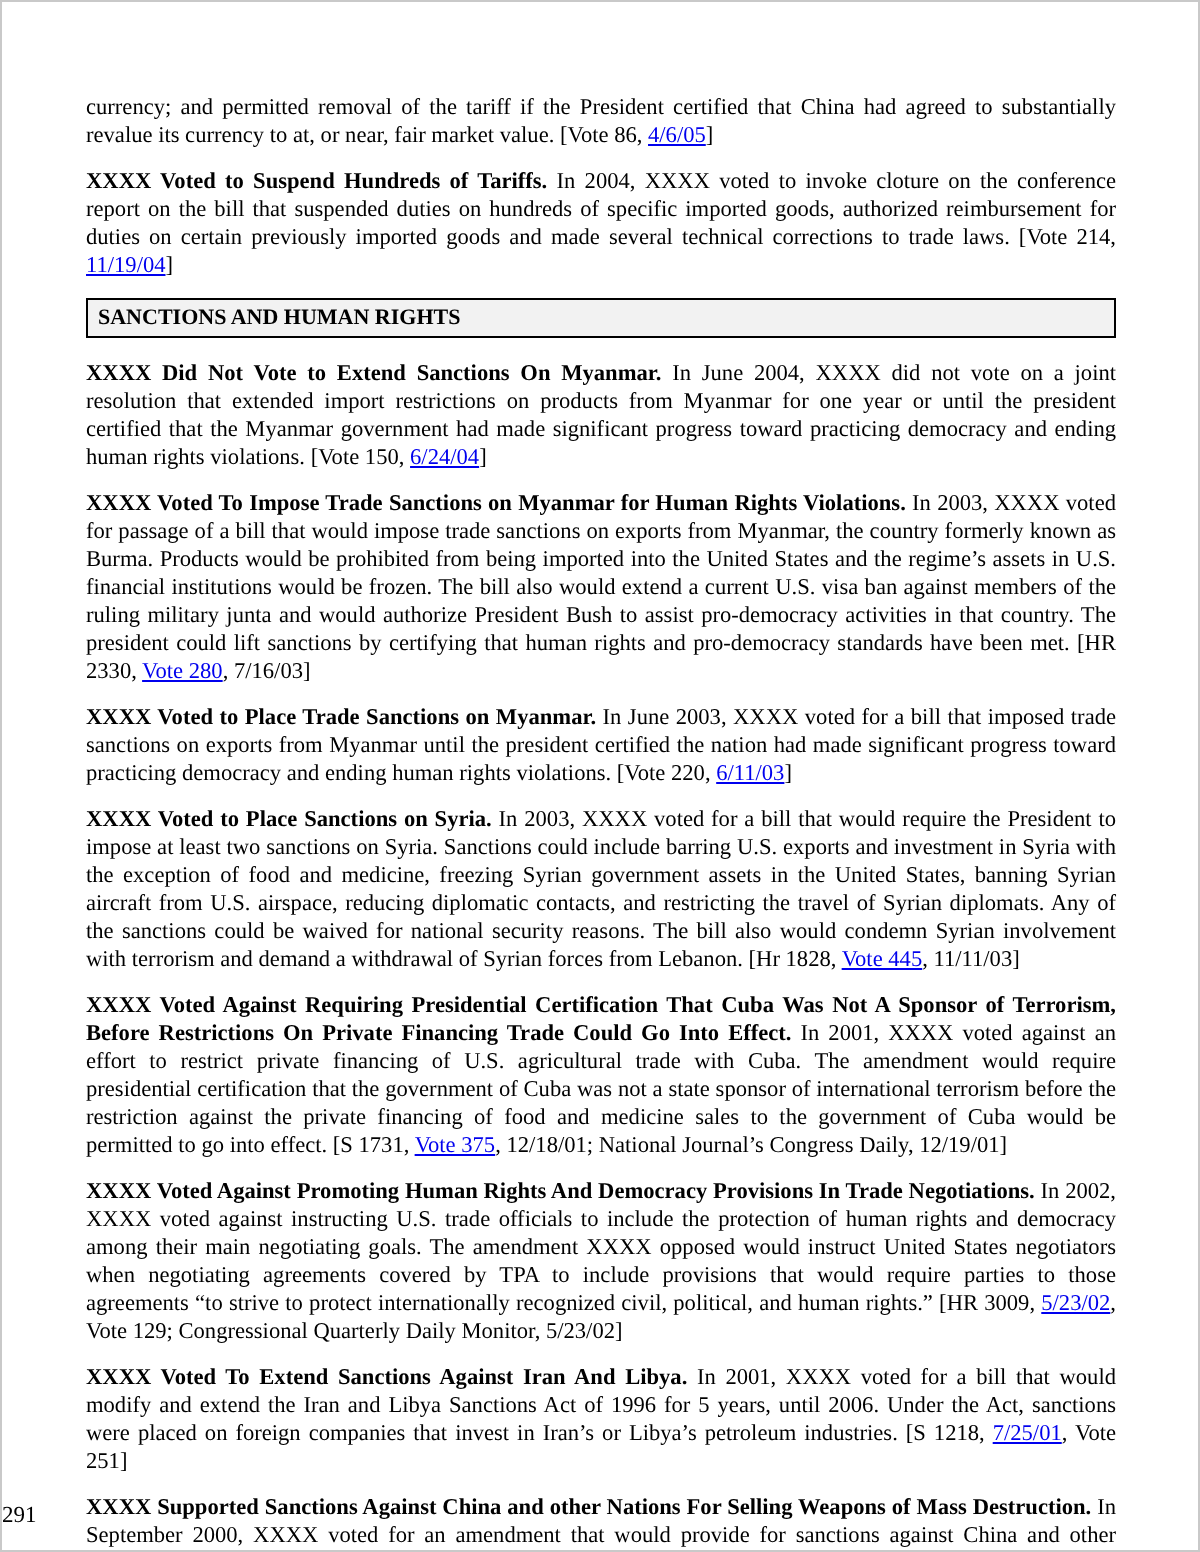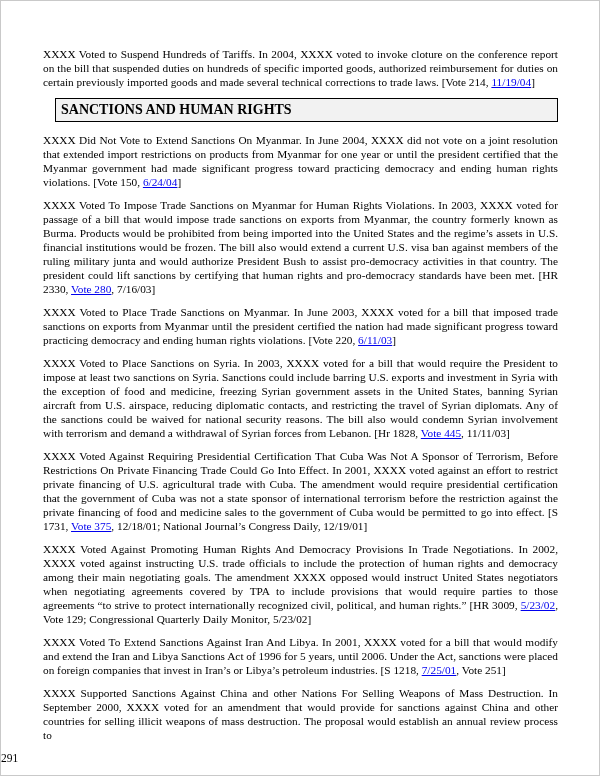--- a/index.html
+++ b/index.html
@@ -19,50 +19,51 @@
     padding: 46px 41px 0 42px;
     border: 1px solid #c9c9c9;
   }
   .content { width: 100%; }
   p.para {
     margin: 0 0 9px 0;
     font-size: 11.3px;
     line-height: 1.24;
     text-align: justify;
   }
-  .seg-b { font-weight: normal; }
+  .seg-b { font-weight: bold; }
   .seg-n { font-weight: normal; }
   .seg-link {
     color: #0000ee;
     text-decoration: underline;
     cursor: pointer;
   }
   .seg-src { }
   .section-header {
     border: 1.2px solid #000000;
     background: #f2f2f2;
     font-weight: bold;
-    font-size: 14px;
+    font-size: 11px;
     padding: 3px 6px 3px 5px;
-    margin: 3px 0 11px 12px;
+    margin: 3px 0 11px 0;
   }
   .page-number {
     position: absolute;
     bottom: 11px;
     left: 0;
     right: 0;
     text-align: left;
     font-size: 11.5px;
   }
 </style>
 </head>
 <body>
 
 <div class="page">
   <div class="content" id="content">
+      <p class="para"><span class="seg-n">currency; and permitted removal of the tariff if the President certified that China had agreed to substantially revalue its currency to at, or near, fair market value. [Vote 86, </span><span class="seg-link">4/6/05</span><span class="seg-n">]</span></p>
       <p class="para"><span class="seg-b">XXXX Voted to Suspend Hundreds of Tariffs. </span><span class="seg-n">In 2004, XXXX voted to invoke cloture on the conference report on the bill that suspended duties on hundreds of specific imported goods, authorized reimbursement for duties on certain previously imported goods and made several technical corrections to trade laws. [Vote 214, </span><span class="seg-link">11/19/04</span><span class="seg-n">]</span></p>
       <div class="section-header">SANCTIONS AND HUMAN RIGHTS</div>
       <p class="para"><span class="seg-b">XXXX Did Not Vote to Extend Sanctions On Myanmar. </span><span class="seg-n">In June 2004, XXXX did not vote on a joint resolution that extended import restrictions on products from Myanmar for one year or until the president certified that the Myanmar government had made significant progress toward practicing democracy and ending human rights violations. [Vote 150, </span><span class="seg-link">6/24/04</span><span class="seg-n">]</span></p>
       <p class="para"><span class="seg-b">XXXX Voted To Impose Trade Sanctions on Myanmar for Human Rights Violations. </span><span class="seg-n">In 2003, XXXX voted for passage of a bill that would impose trade sanctions on exports from Myanmar, the country formerly known as Burma. Products would be prohibited from being imported into the United States and the regime’s assets in U.S. financial institutions would be frozen. The bill also would extend a current U.S. visa ban against members of the ruling military junta and would authorize President Bush to assist pro-democracy activities in that country. The president could lift sanctions by certifying that human rights and pro-democracy standards have been met. [HR 2330, </span><span class="seg-link">Vote 280</span><span class="seg-n">, 7/16/03]</span></p>
       <p class="para"><span class="seg-b">XXXX Voted to Place Trade Sanctions on Myanmar. </span><span class="seg-n">In June 2003, XXXX voted for a bill that imposed trade sanctions on exports from Myanmar until the president certified the nation had made significant progress toward practicing democracy and ending human rights violations. [Vote 220, </span><span class="seg-link">6/11/03</span><span class="seg-n">]</span></p>
       <p class="para"><span class="seg-b">XXXX Voted to Place Sanctions on Syria. </span><span class="seg-n">In 2003, XXXX voted for a bill that would require the President to impose at least two sanctions on Syria. Sanctions could include barring U.S. exports and investment in Syria with the exception of food and medicine, freezing Syrian government assets in the United States, banning Syrian aircraft from U.S. airspace, reducing diplomatic contacts, and restricting the travel of Syrian diplomats. Any of the sanctions could be waived for national security reasons. The bill also would condemn Syrian involvement with terrorism and demand a withdrawal of Syrian forces from Lebanon. [Hr 1828, </span><span class="seg-link">Vote 445</span><span class="seg-n">, 11/11/03]</span></p>
       <p class="para"><span class="seg-b">XXXX Voted Against Requiring Presidential Certification That Cuba Was Not A Sponsor of Terrorism, Before Restrictions On Private Financing Trade Could Go Into Effect. </span><span class="seg-n">In 2001, XXXX voted against an effort to restrict private financing of U.S. agricultural trade with Cuba. The amendment would require presidential certification that the government of Cuba was not a state sponsor of international terrorism before the restriction against the private financing of food and medicine sales to the government of Cuba would be permitted to go into effect. [S 1731, </span><span class="seg-link">Vote 375</span><span class="seg-n">, 12/18/01; </span><span class="seg-src">National Journal’s Congress Daily</span><span class="seg-n">, 12/19/01]</span></p>
       <p class="para"><span class="seg-b">XXXX Voted Against Promoting Human Rights And Democracy Provisions In Trade Negotiations. </span><span class="seg-n">In 2002, XXXX voted against instructing U.S. trade officials to include the protection of human rights and democracy among their main negotiating goals. The amendment XXXX opposed would instruct United States negotiators when negotiating agreements covered by TPA to include provisions that would require parties to those agreements “to strive to protect internationally recognized civil, political, and human rights.” [HR 3009, </span><span class="seg-link">5/23/02</span><span class="seg-n">, Vote 129; </span><span class="seg-src">Congressional Quarterly Daily Monitor</span><span class="seg-n">, 5/23/02]</span></p>
       <p class="para"><span class="seg-b">XXXX Voted To Extend Sanctions Against Iran And Libya. </span><span class="seg-n">In 2001, XXXX voted for a bill that would modify and extend the Iran and Libya Sanctions Act of 1996 for 5 years, until 2006. Under the Act, sanctions were placed on foreign companies that invest in Iran’s or Libya’s petroleum industries. [S 1218, </span><span class="seg-link">7/25/01</span><span class="seg-n">, Vote 251]</span></p>
       <p class="para"><span class="seg-b">XXXX Supported Sanctions Against China and other Nations For Selling Weapons of Mass Destruction. </span><span class="seg-n">In September 2000, XXXX voted for an amendment that would provide for sanctions against China and other countries for selling illicit weapons of mass destruction. The proposal would establish an annual review process to</span></p>

